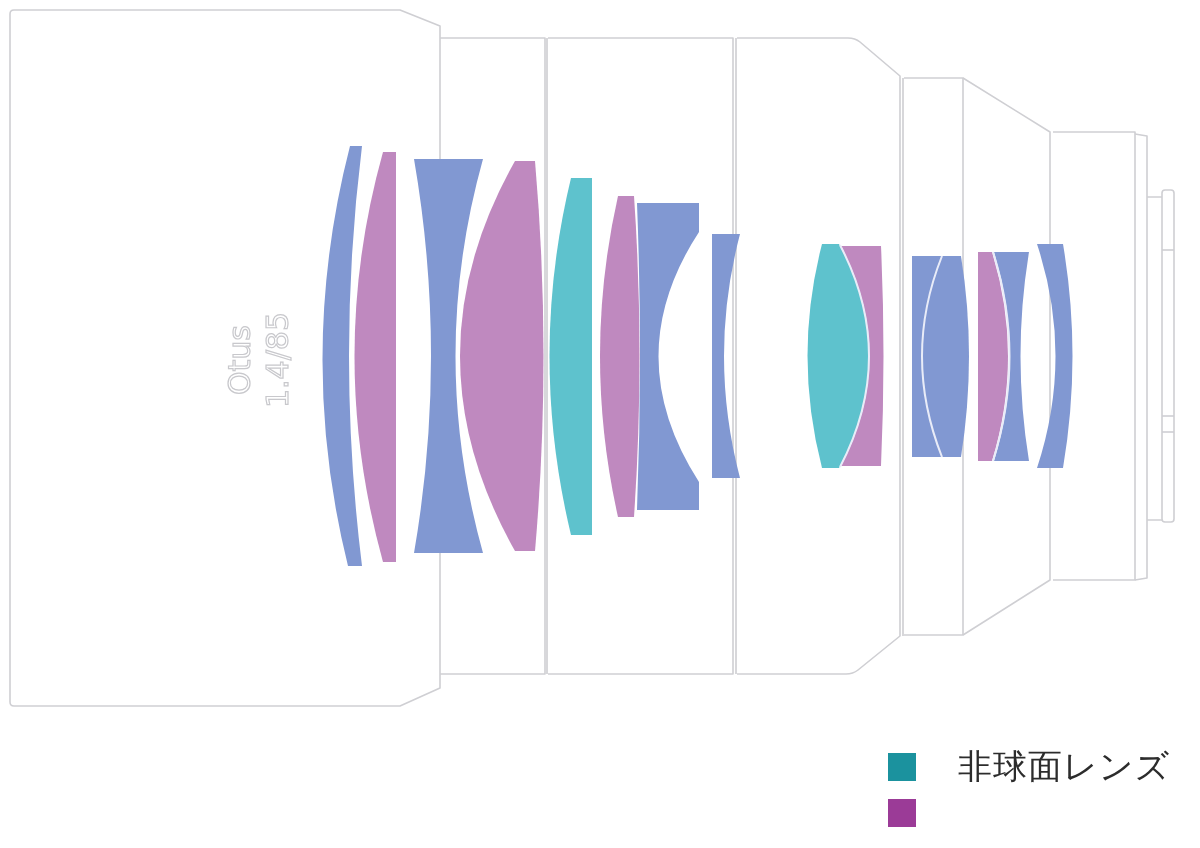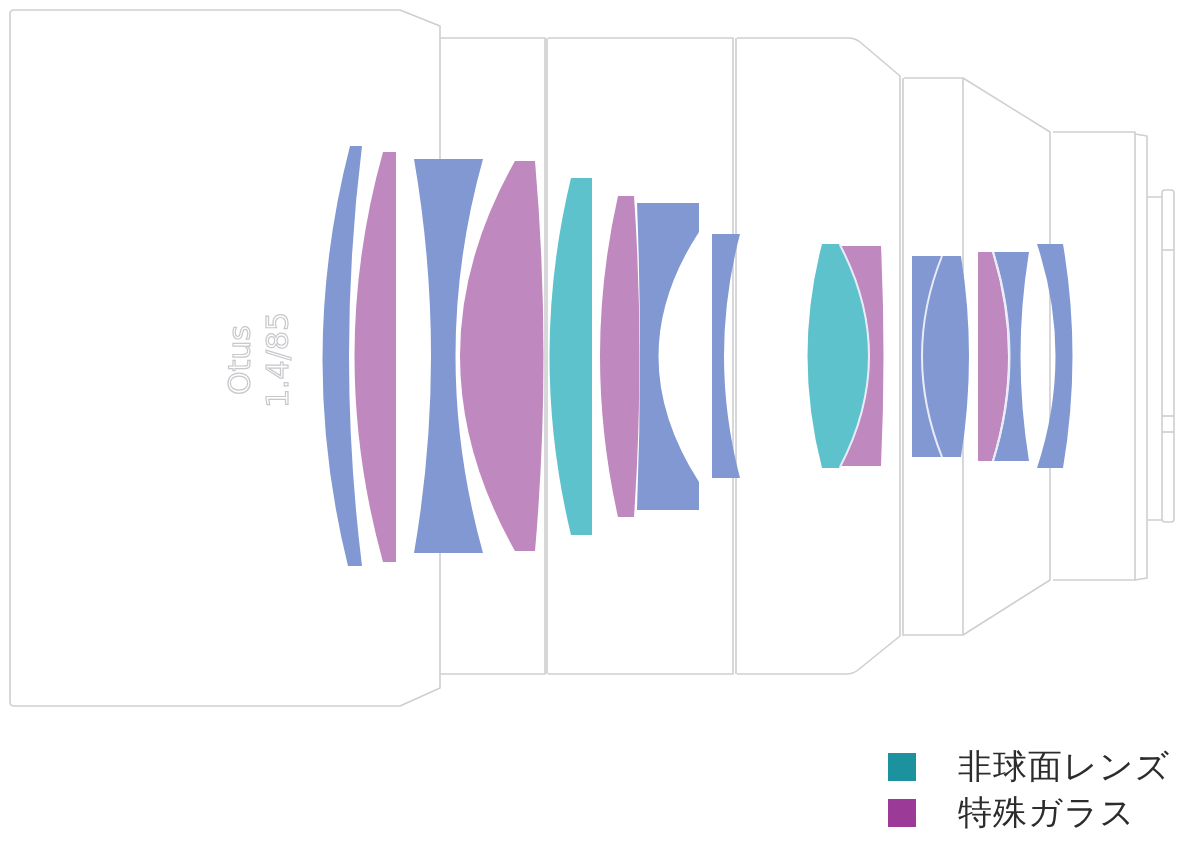--- a/index.html
+++ b/index.html
@@ -91,15 +91,14 @@
   </g>
 </svg>
 
 <div class="legend">
   <div class="legend-item">
     <div class="swatch" style="background:#1b929e;"></div>
     <span class="legend-label">非球面レンズ</span>
   </div>
   <div class="legend-item">
     <div class="swatch" style="background:#9b3b97;"></div>
-    <span class="legend-label">特殊ガラス</span>
   </div>
 </div>
 
 </body></html>

